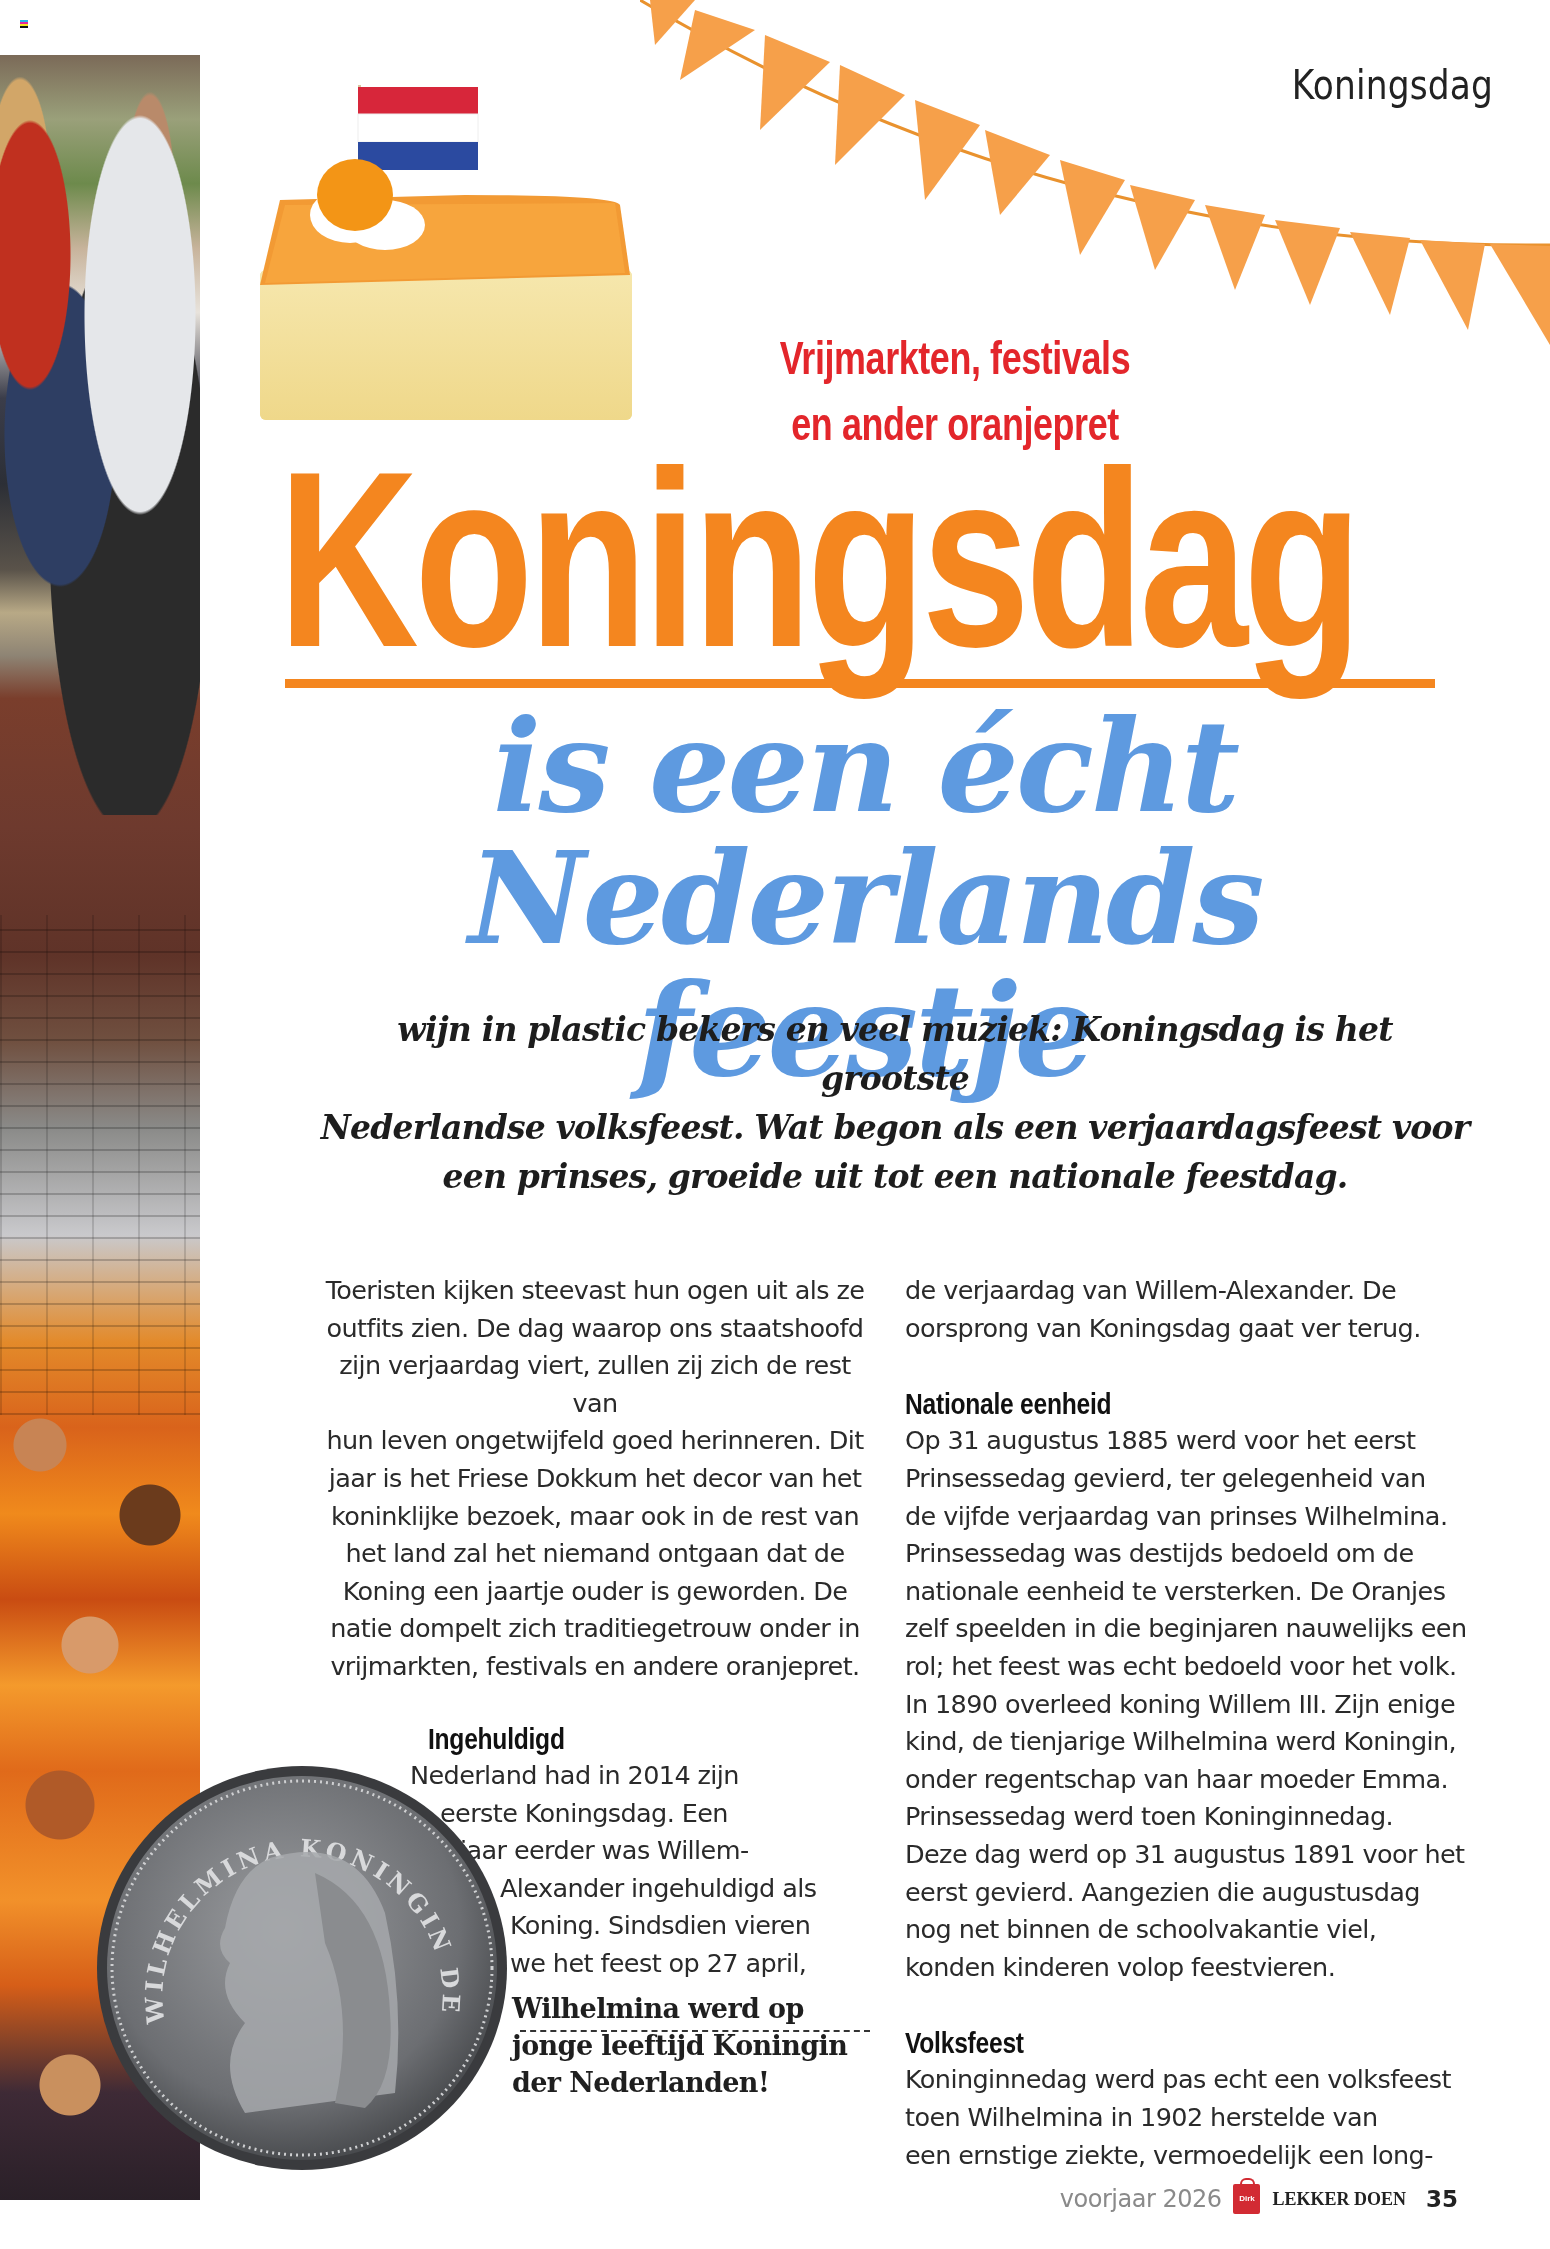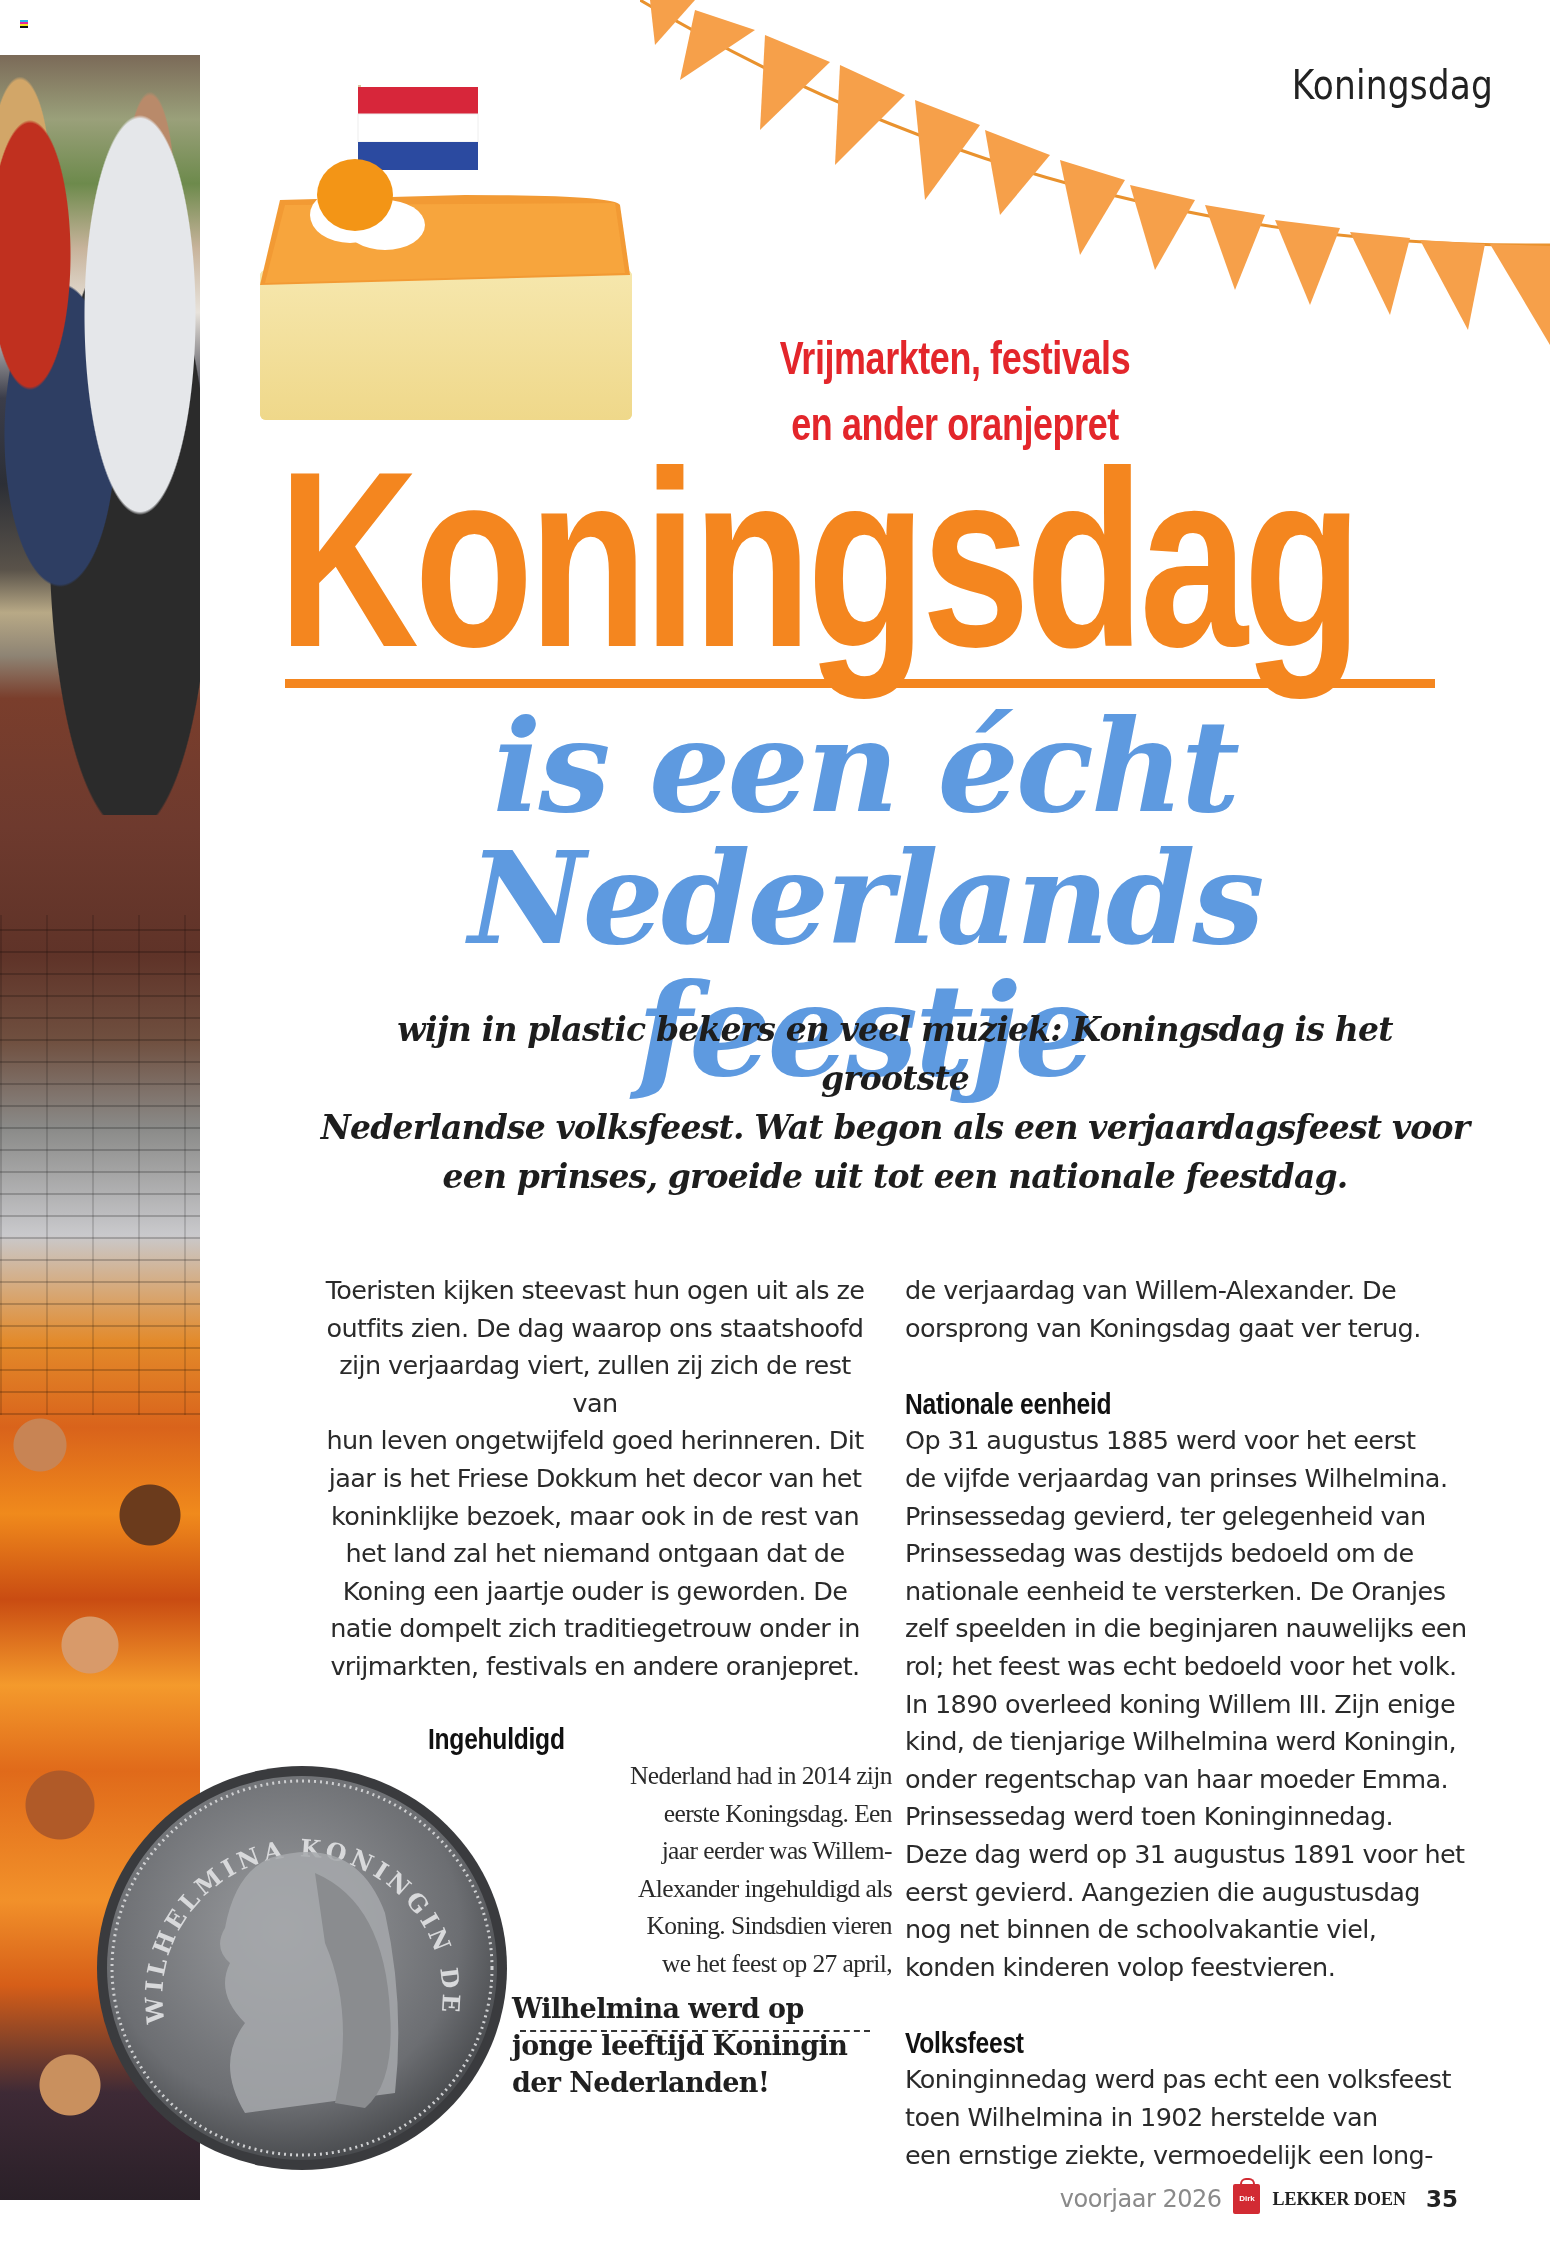--- a/index.html
+++ b/index.html
@@ -77,21 +77,21 @@
     color: #2a2a2a; letter-spacing: -0.6px; }
   .col p { margin: 0; }
   .col-left { left: 315px; top: 1272px; width: 560px; text-align: center; }
   .col-right { left: 905px; top: 1272px; width: 570px; }
   .subhead { font-family: "Liberation Sans", sans-serif; font-weight: 700; font-size: 30px;
     color: #111; line-height: 37.6px; transform: scaleX(.82); transform-origin: left center;
     display: block; letter-spacing: -0.3px; }
   .gap { height: 37.6px; }
 
   .inge-head { left: 428px; top: 1720px; }
-  .inge-body { left: 452px; top: 1757px; width: 440px; text-align: right; font-family: Liberation Serif, serif; }
+  .inge-body { left: 440px; top: 1757px; width: 440px; text-align: left; }
   .inge-body span { display: block; }
 
   .dashed { left: 520px; top: 2030px; width: 350px; border-top: 2px dashed #333; height: 0; }
   .quote { left: 512px; top: 1990px; width: 360px; font-family: "DejaVu Serif", serif; font-weight: 700;
     font-size: 27px; line-height: 37px; color: #1f1f1f; letter-spacing: -0.6px; }
 
   
   .coin { left: 95px; top: 1763px; width: 415px; height: 410px; }
 
   
@@ -229,22 +229,22 @@
   <div>jonge leeftijd Koningin</div>
   <div>der Nederlanden!</div>
 </div>
 
 <div class="abs col col-right">
   <p>de verjaardag van Willem-Alexander. De</p>
   <p>oorsprong van Koningsdag gaat ver terug.</p>
   <div class="gap"></div>
   <span class="subhead">Nationale eenheid</span>
   <p>Op 31 augustus 1885 werd voor het eerst</p>
+  <p>Prinsessedag gevierd, ter gelegenheid van</p>
   <p>de vijfde verjaardag van prinses Wilhelmina.</p>
-  <p>Prinsessedag gevierd, ter gelegenheid van</p>
   <p>Prinsessedag was destijds bedoeld om de</p>
   <p>nationale eenheid te versterken. De Oranjes</p>
   <p>zelf speelden in die beginjaren nauwelijks een</p>
   <p>rol; het feest was echt bedoeld voor het volk.</p>
   <p>In 1890 overleed koning Willem III. Zijn enige</p>
   <p>kind, de tienjarige Wilhelmina werd Koningin,</p>
   <p>onder regentschap van haar moeder Emma.</p>
   <p>Prinsessedag werd toen Koninginnedag.</p>
   <p>Deze dag werd op 31 augustus 1891 voor het</p>
   <p>eerst gevierd. Aangezien die augustusdag</p>

